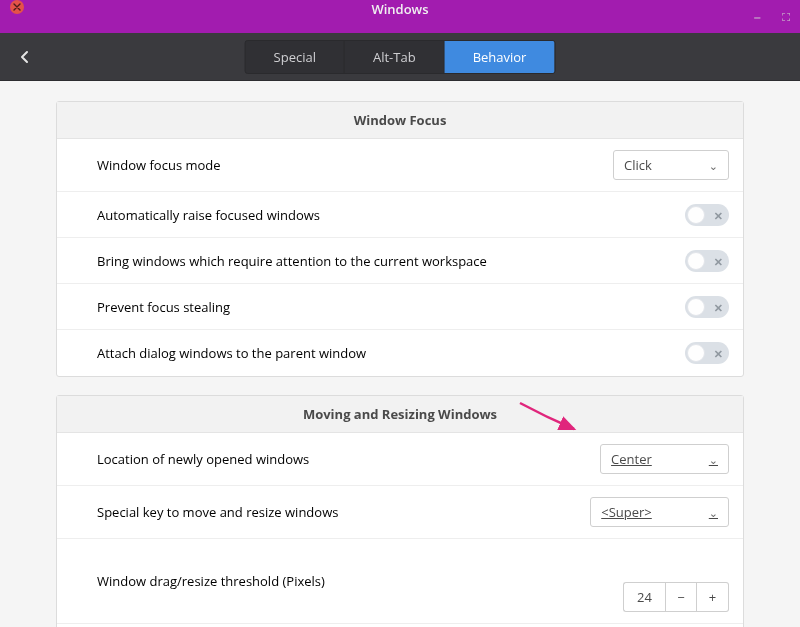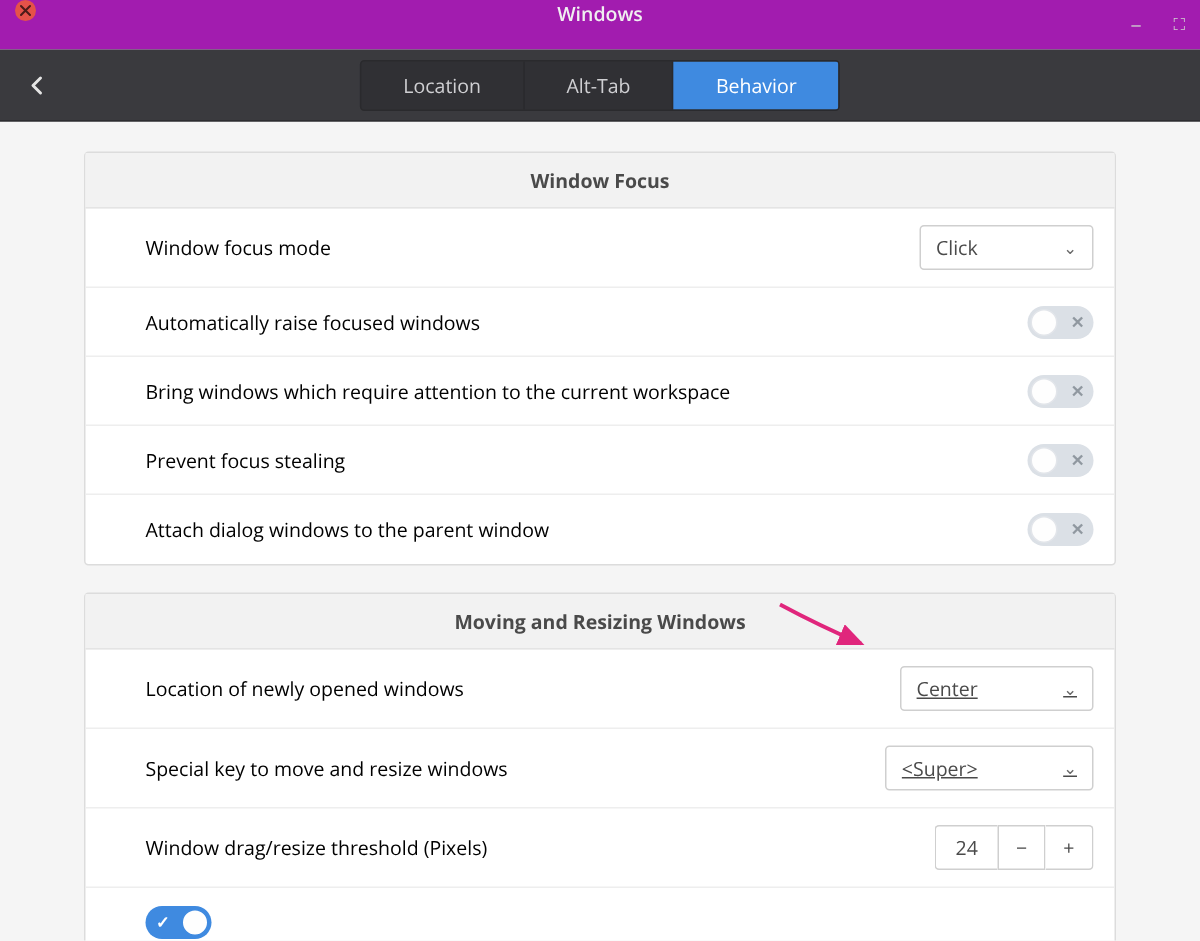--- a/index.html
+++ b/index.html
@@ -127,20 +127,21 @@
     position: absolute; left: 7px; top: 50%; transform: translateY(-50%);
     color: #fff; font-size: 11px; font-weight: 700;
   }
   
   .stepper { display: flex; }
   .stepper > div {
     border: 1px solid #cfcfcf; height: 30px;
     display: flex; align-items: center; justify-content: center;
     background: #fff;
     color: #4a4a4a;
+    margin-top: 32px;
   }
   .stepper .val { width: 42px; border-radius: 3px 0 0 3px; border-right: none; }
   .stepper .minus { width: 32px; }
   .stepper .plus { width: 32px; border-left: none; border-radius: 0 3px 3px 0; }
   
   .arrow {
     position: absolute;
     left: 516px; top: 399px;
     pointer-events: none;
   }
@@ -161,21 +162,21 @@
   </div>
 </div>
 
 <div class="subheader">
   <div class="back">
     <svg width="14" height="14" viewBox="0 0 14 14">
         <path d="M9 2 L4 7 L9 12" stroke="#e5e5e5" stroke-width="2" fill="none" stroke-linecap="round" stroke-linejoin="round"></path>
       </svg>
   </div>
   <div class="tabstrip">
-    <div class="tab">Location</div>
+    <div class="tab">Special</div>
     <div class="tab">Alt-Tab</div>
     <div class="tab active">Behavior</div>
   </div>
 </div>
 
 <div class="content">
 
   <div class="panel">
     <div class="panel-header">Window Focus</div>
 

